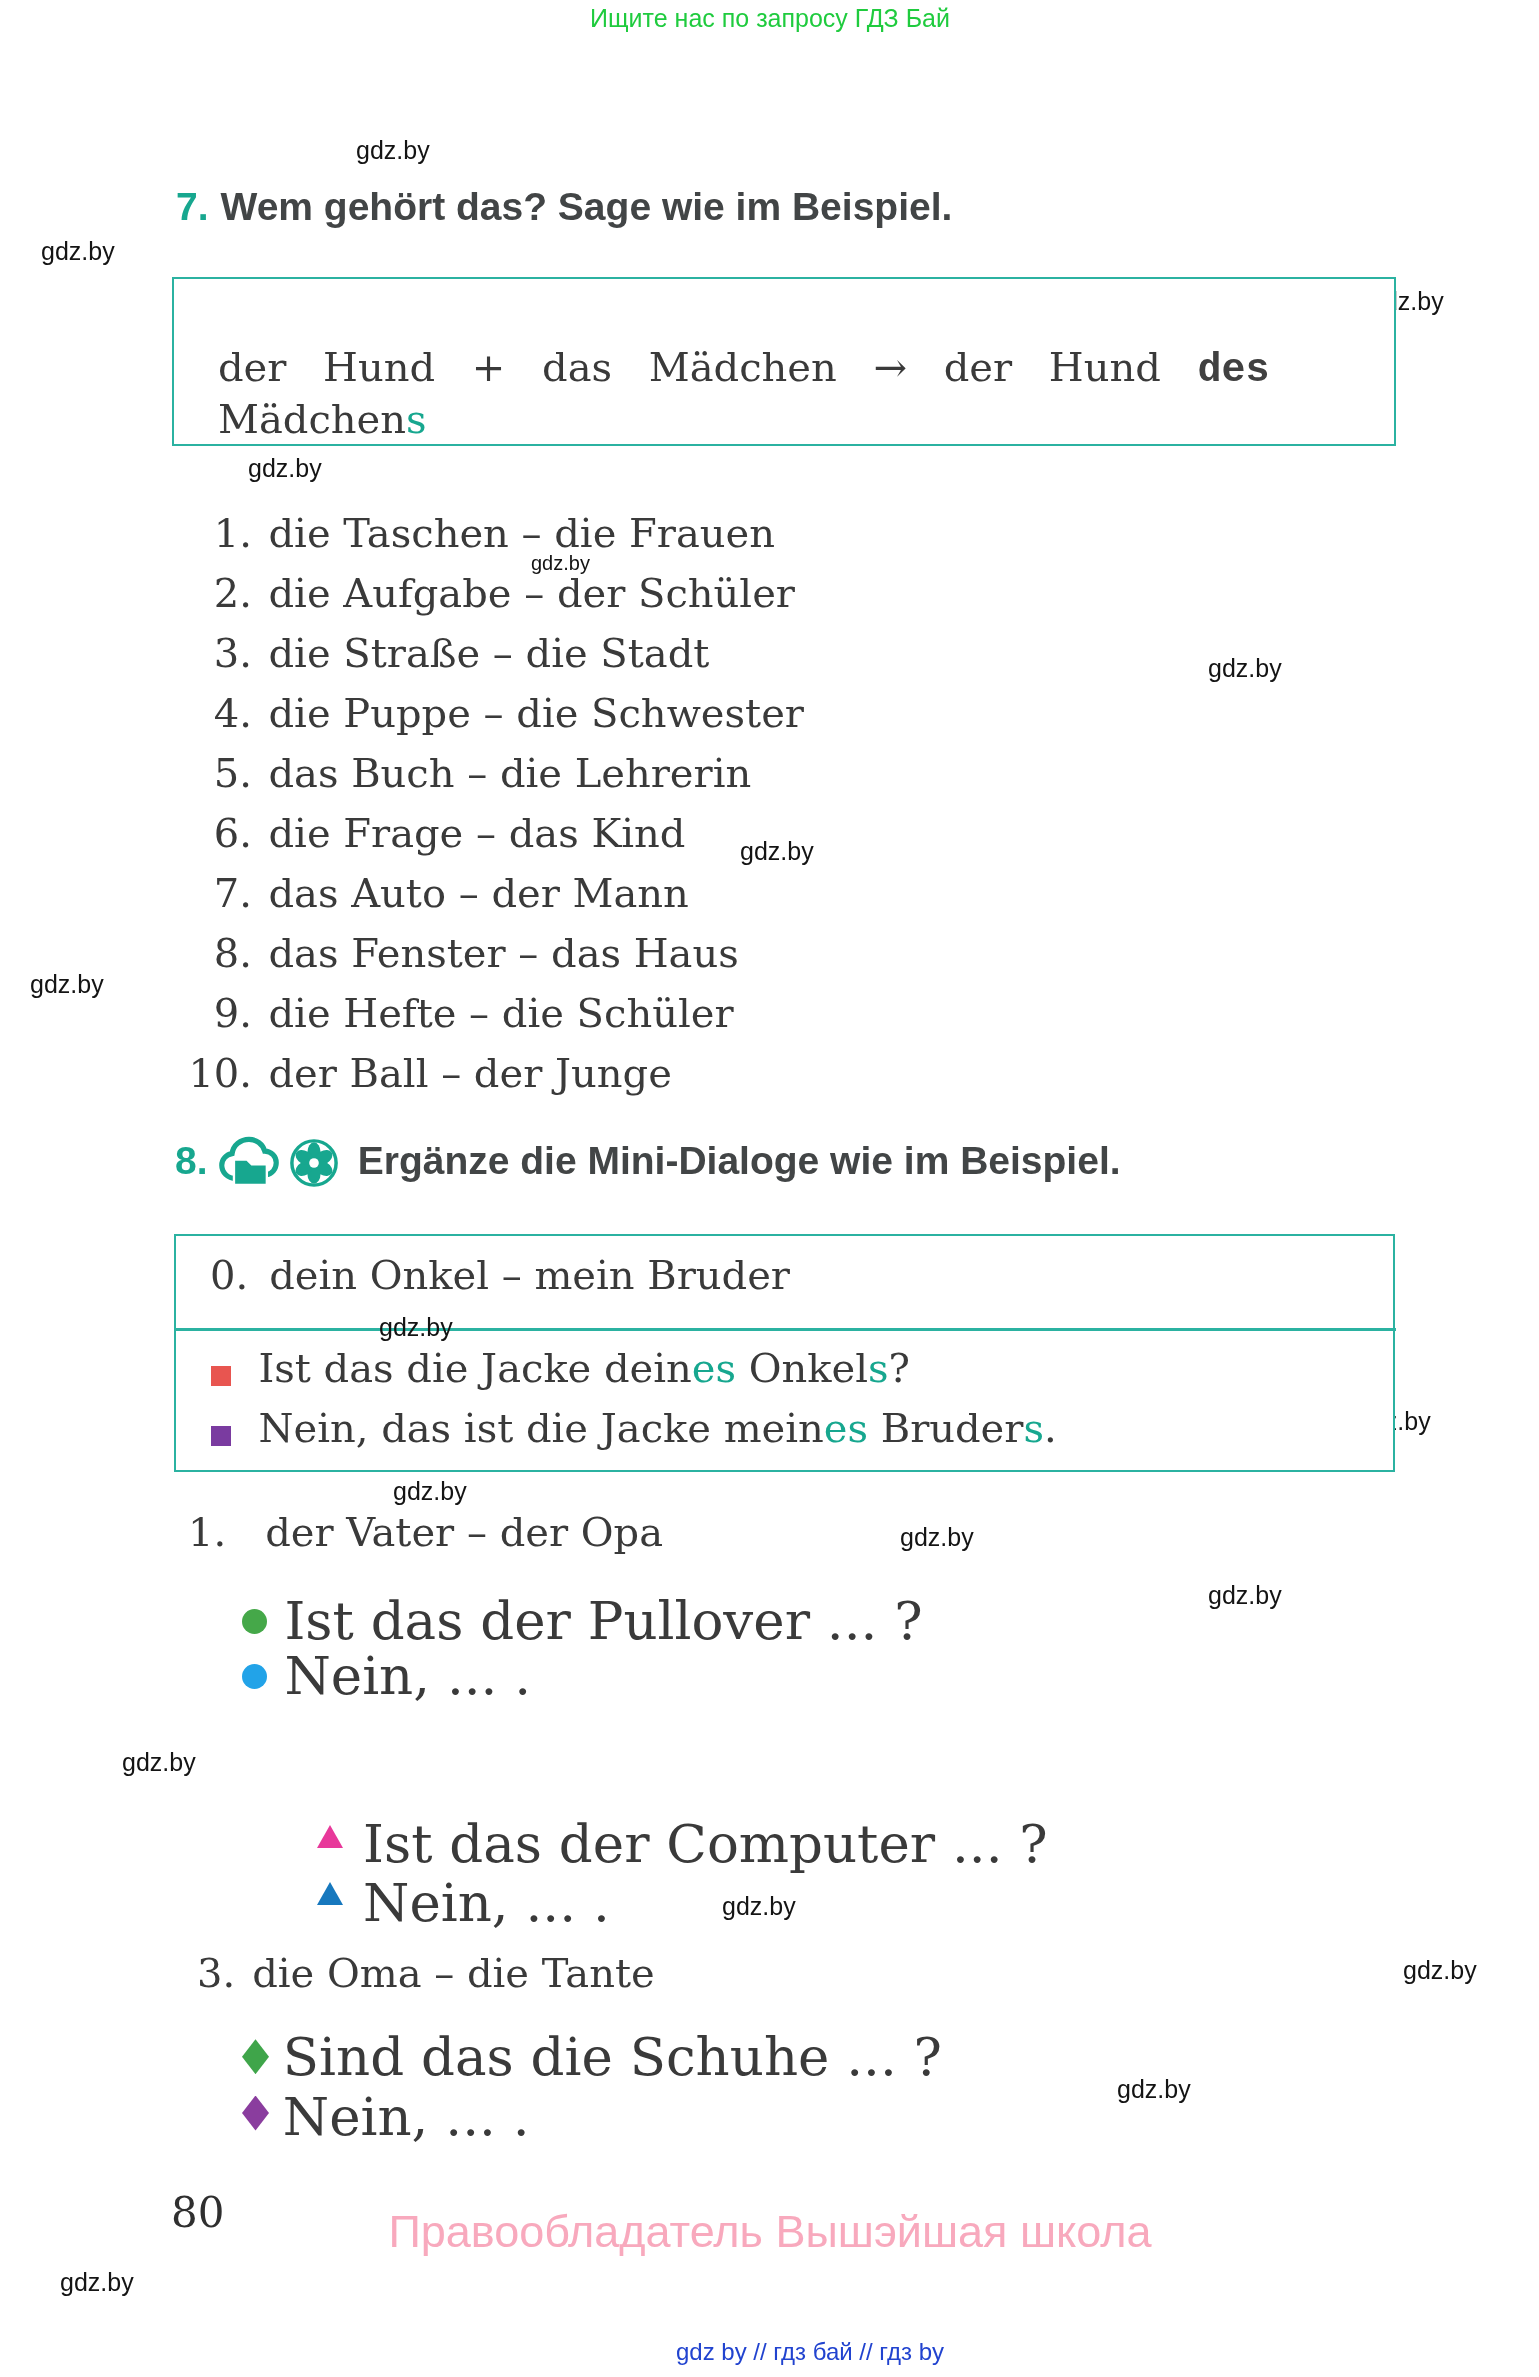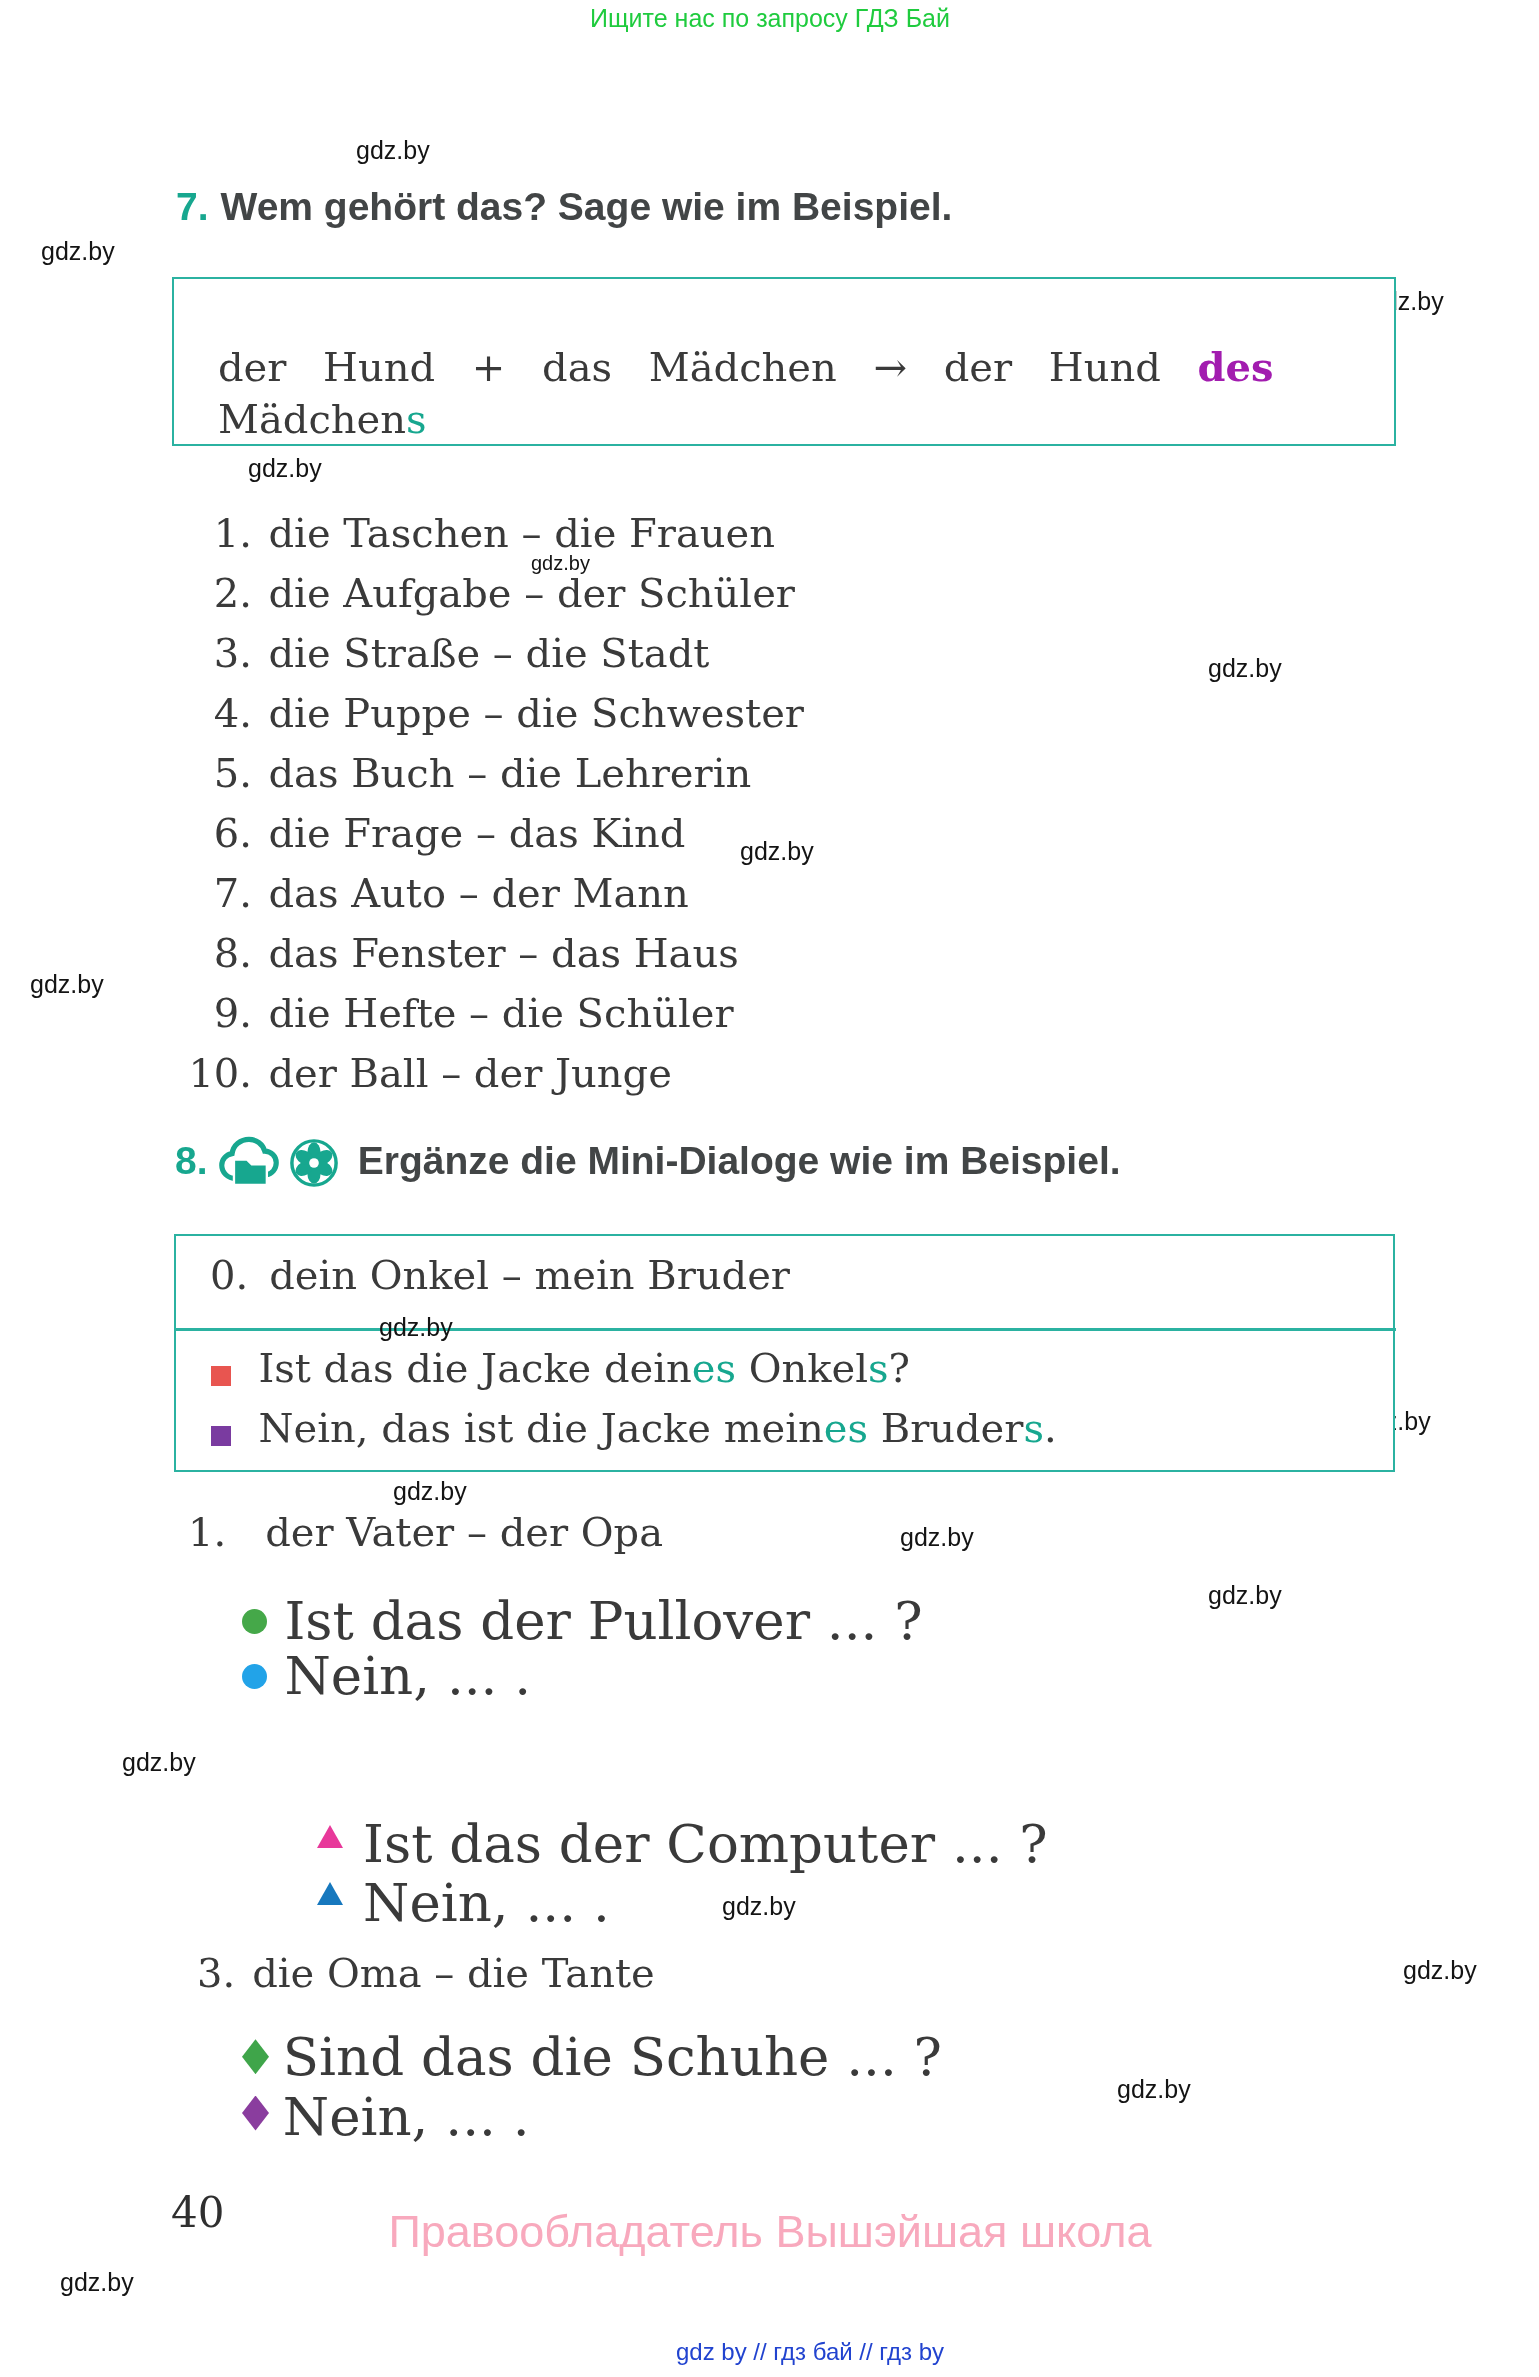--- a/index.html
+++ b/index.html
@@ -25,21 +25,21 @@
   .h8-icon1{margin-left:10px;margin-top:-4.6px;}
   .h8-icon2{margin-left:9.2px;margin-top:-2.8px;}
 
   
   .ex-box{position:absolute;border:2.8px solid #2bb2a1;background:#fff;box-sizing:border-box;}
   .box1{left:172px;top:277px;width:1224px;height:169px;}
   .box1 p{position:absolute;margin:0;font-size:40px;line-height:1;white-space:nowrap;}
   .box1 .l1{left:44px;top:68px;word-spacing:24px;}
   .box1 .l2{left:44px;top:120px;}
   .teal{color:#17a78f;}
-  .tealb{color:#a21caf;font-weight:bold;}
+  .tealb{color:#404040;font-weight:bold;font-family:Liberation Mono, monospace;}
 
   .box2{left:174px;top:1234px;width:1221px;height:238px;padding-left:39px;}
   .box2 .divider{position:absolute;left:-0.9px;top:92px;width:1221px;height:2.8px;background:#2bb2a1;}
   .box2 .hdr{position:absolute;left:34px;top:19px;font-size:40px;line-height:1;white-space:nowrap;}
   .box2 .hdr .htxt{margin-left:21px;}
   .dlg{position:absolute;display:flex;font-size:40px;line-height:1;white-space:nowrap;}
   .dlg .sq{flex:0 0 auto;width:20px;height:20px;margin-top:18.4px;}
   .sq-red{background:#e85550;}
   .sq-purple{background:#7a3ba0;}
   .dlg .dtxt{margin-left:27.5px;}
@@ -220,18 +220,18 @@
   </div>
   <div class="bline" style="left:242px;top:2030px;">
     <span class="bullet dia dia-green" style="margin-top:9.2px;"></span>
     <span style="margin-left:13.8px;">Sind das die Schuhe ... ?</span>
   </div>
   <div class="bline" style="left:242px;top:2090px;">
     <span class="bullet dia dia-purple" style="margin-top:5.5px;"></span>
     <span style="margin-left:13.8px;">Nein, ... .</span>
   </div>
 
-  <div class="abs pageno">40</div>
+  <div class="abs pageno">80</div>
   <div class="abs copyright">Правообладатель Вышэйшая школа</div>
   <div class="abs footer-links">gdz by  //  гдз бай  //  гдз by</div>
 
 </div>
 
 
 </body></html>

